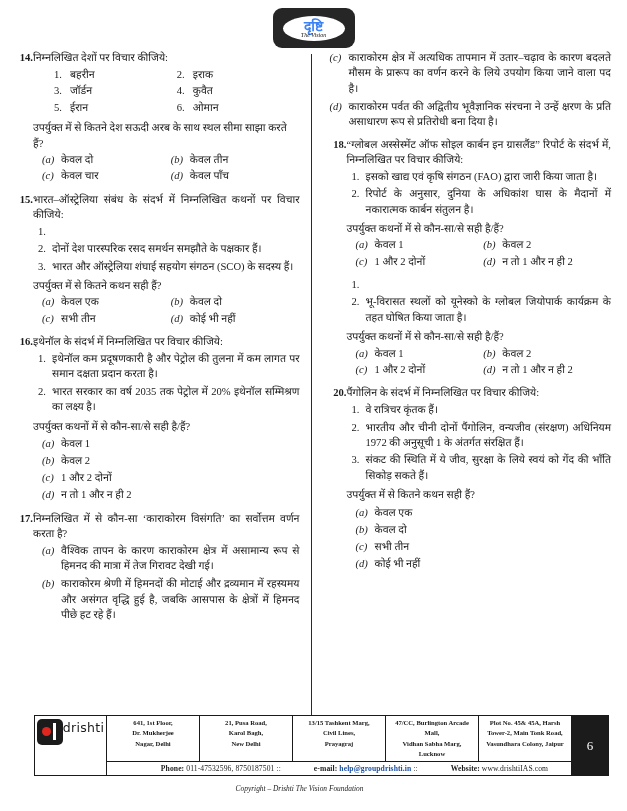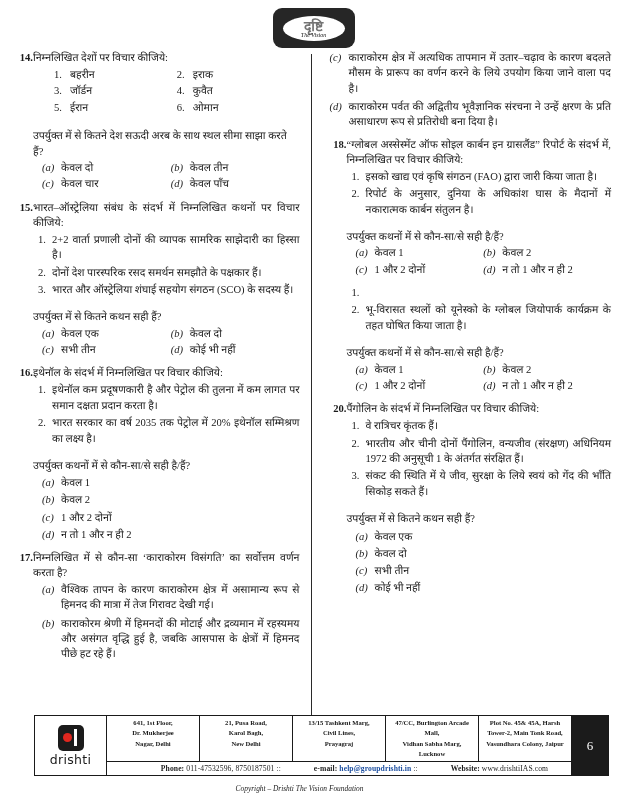--- a/index.html
+++ b/index.html
@@ -44,21 +44,21 @@
     display: flex;
     align-items: center;
     justify-content: center;
     flex-direction: column;
     overflow: hidden;
   }
   .logo-hi {
     font-family: "DejaVu Sans", sans-serif;
     font-size: 14px;
     font-weight: bold;
-    color: #737373;
+    color: #3b82f6;
     line-height: 1;
     margin-top: 1px;
   }
   .logo-sub {
     font-family: "Liberation Serif", serif;
     font-style: italic;
     font-size: 6px;
     color: #111;
     line-height: 1;
     margin-top: -1px;
@@ -127,21 +127,21 @@
     min-width: 14px;
   }
   .stmt-t {
     flex: 1 1 auto;
     text-align: justify;
   }
   .q-ask {
     font-size: 10.6px;
     line-height: 1.45;
     padding-left: 17px;
-    margin-top: 12px;
+    margin-top: 4px;
     margin-bottom: 1px;
   }
 
   
   .pairs {
     padding-left: 38px;
     margin: 2px 0 3px 0;
   }
   .pair-row {
     display: flex;
@@ -216,22 +216,21 @@
   }
   .footer-top {
     display: flex;
     align-items: stretch;
   }
   .f-logo {
     width: 72px;
     flex: 0 0 72px;
     border-right: 1px solid #1a1a1a;
     display: flex;
-    flex-direction: column;
-    align-items: center;
+    flex-direction: row;
     justify-content: center;
     padding: 3px 0 2px 0;
     box-sizing: border-box;
   }
   .f-logo-mark {
     width: 26px;
     height: 26px;
     background: #1b1b1b;
     border-radius: 5px;
     position: relative;
@@ -394,21 +393,20 @@
     </div>
 
     <div class="q">
       <div class="q-head">
         <span class="q-num">15.</span>
         <span class="q-stem">भारत–ऑस्ट्रेलिया संबंध के संदर्भ में निम्नलिखित कथनों पर विचार कीजिये:</span>
       </div>
       <div class="stmt-list">
         <div class="stmt">
             <span class="stmt-n">1.</span>
-            <span class="stmt-t">2+2 वार्ता प्रणाली दोनों की व्यापक सामरिक साझेदारी का हिस्सा है।</span>
           </div>
         <div class="stmt">
             <span class="stmt-n">2.</span>
             <span class="stmt-t">दोनों देश पारस्परिक रसद समर्थन समझौते के पक्षकार हैं।</span>
           </div>
         <div class="stmt">
             <span class="stmt-n">3.</span>
             <span class="stmt-t">भारत और ऑस्ट्रेलिया शंघाई सहयोग संगठन (SCO) के सदस्य हैं।</span>
           </div>
       </div>

